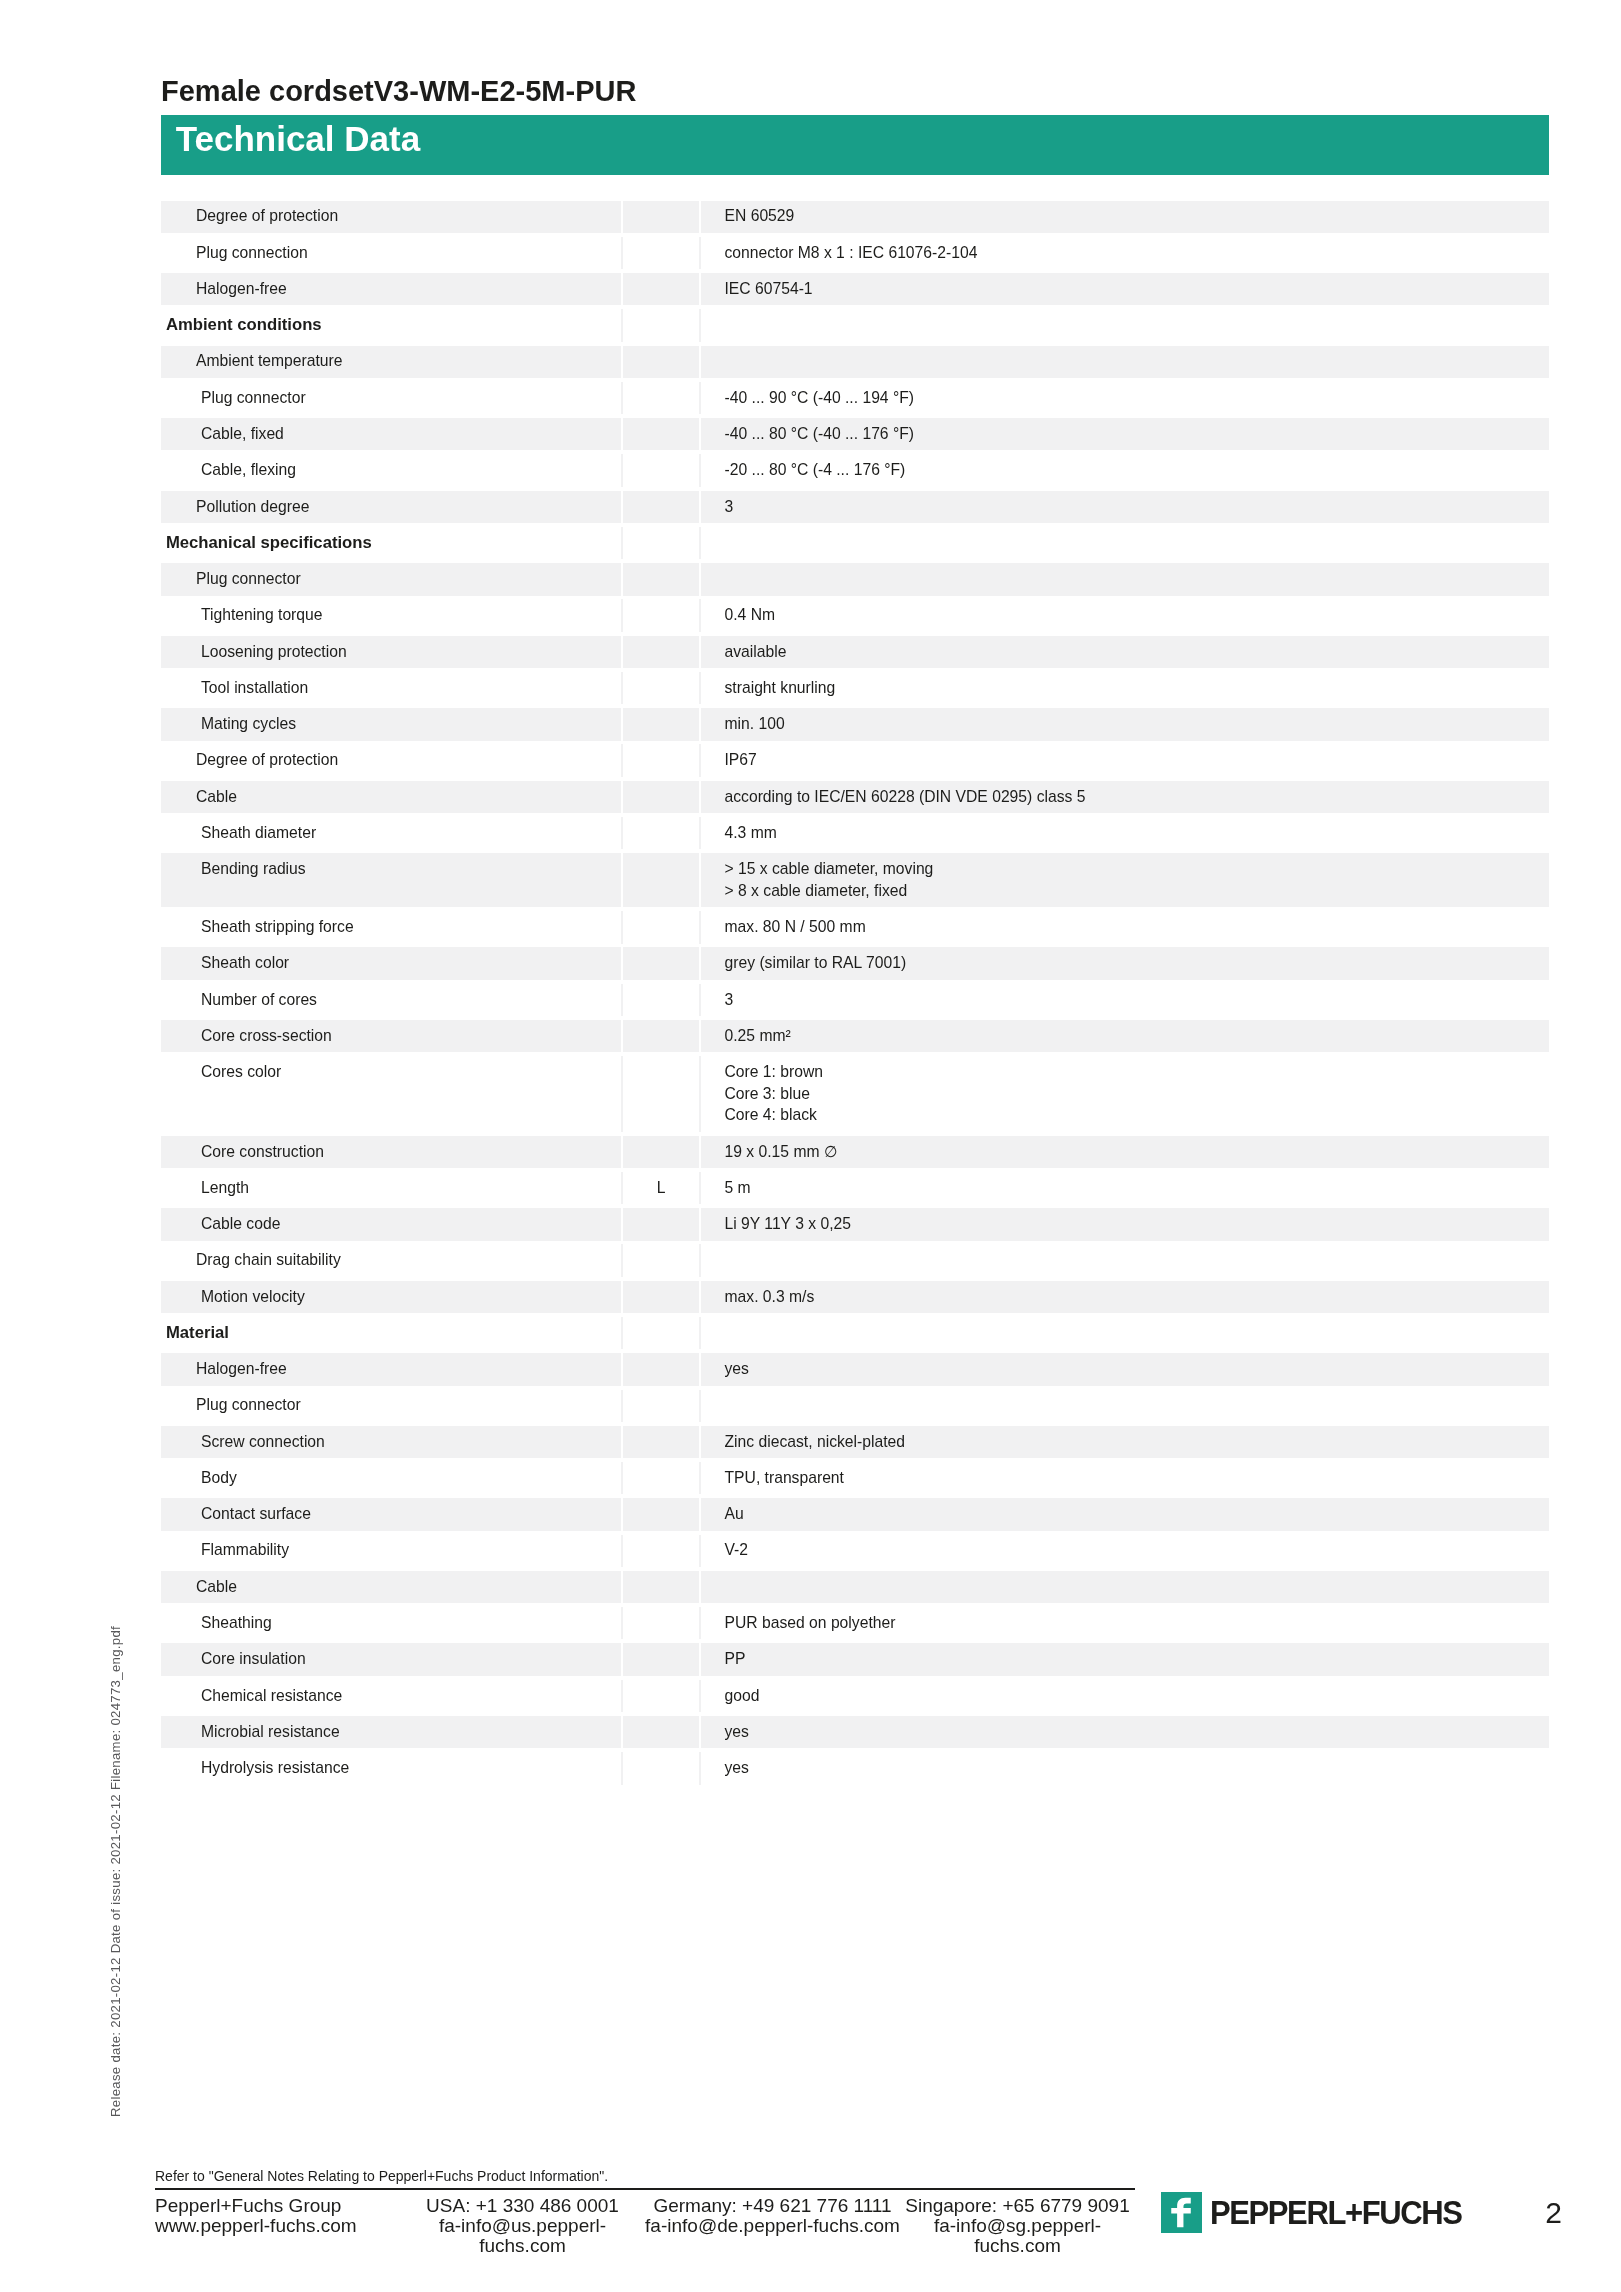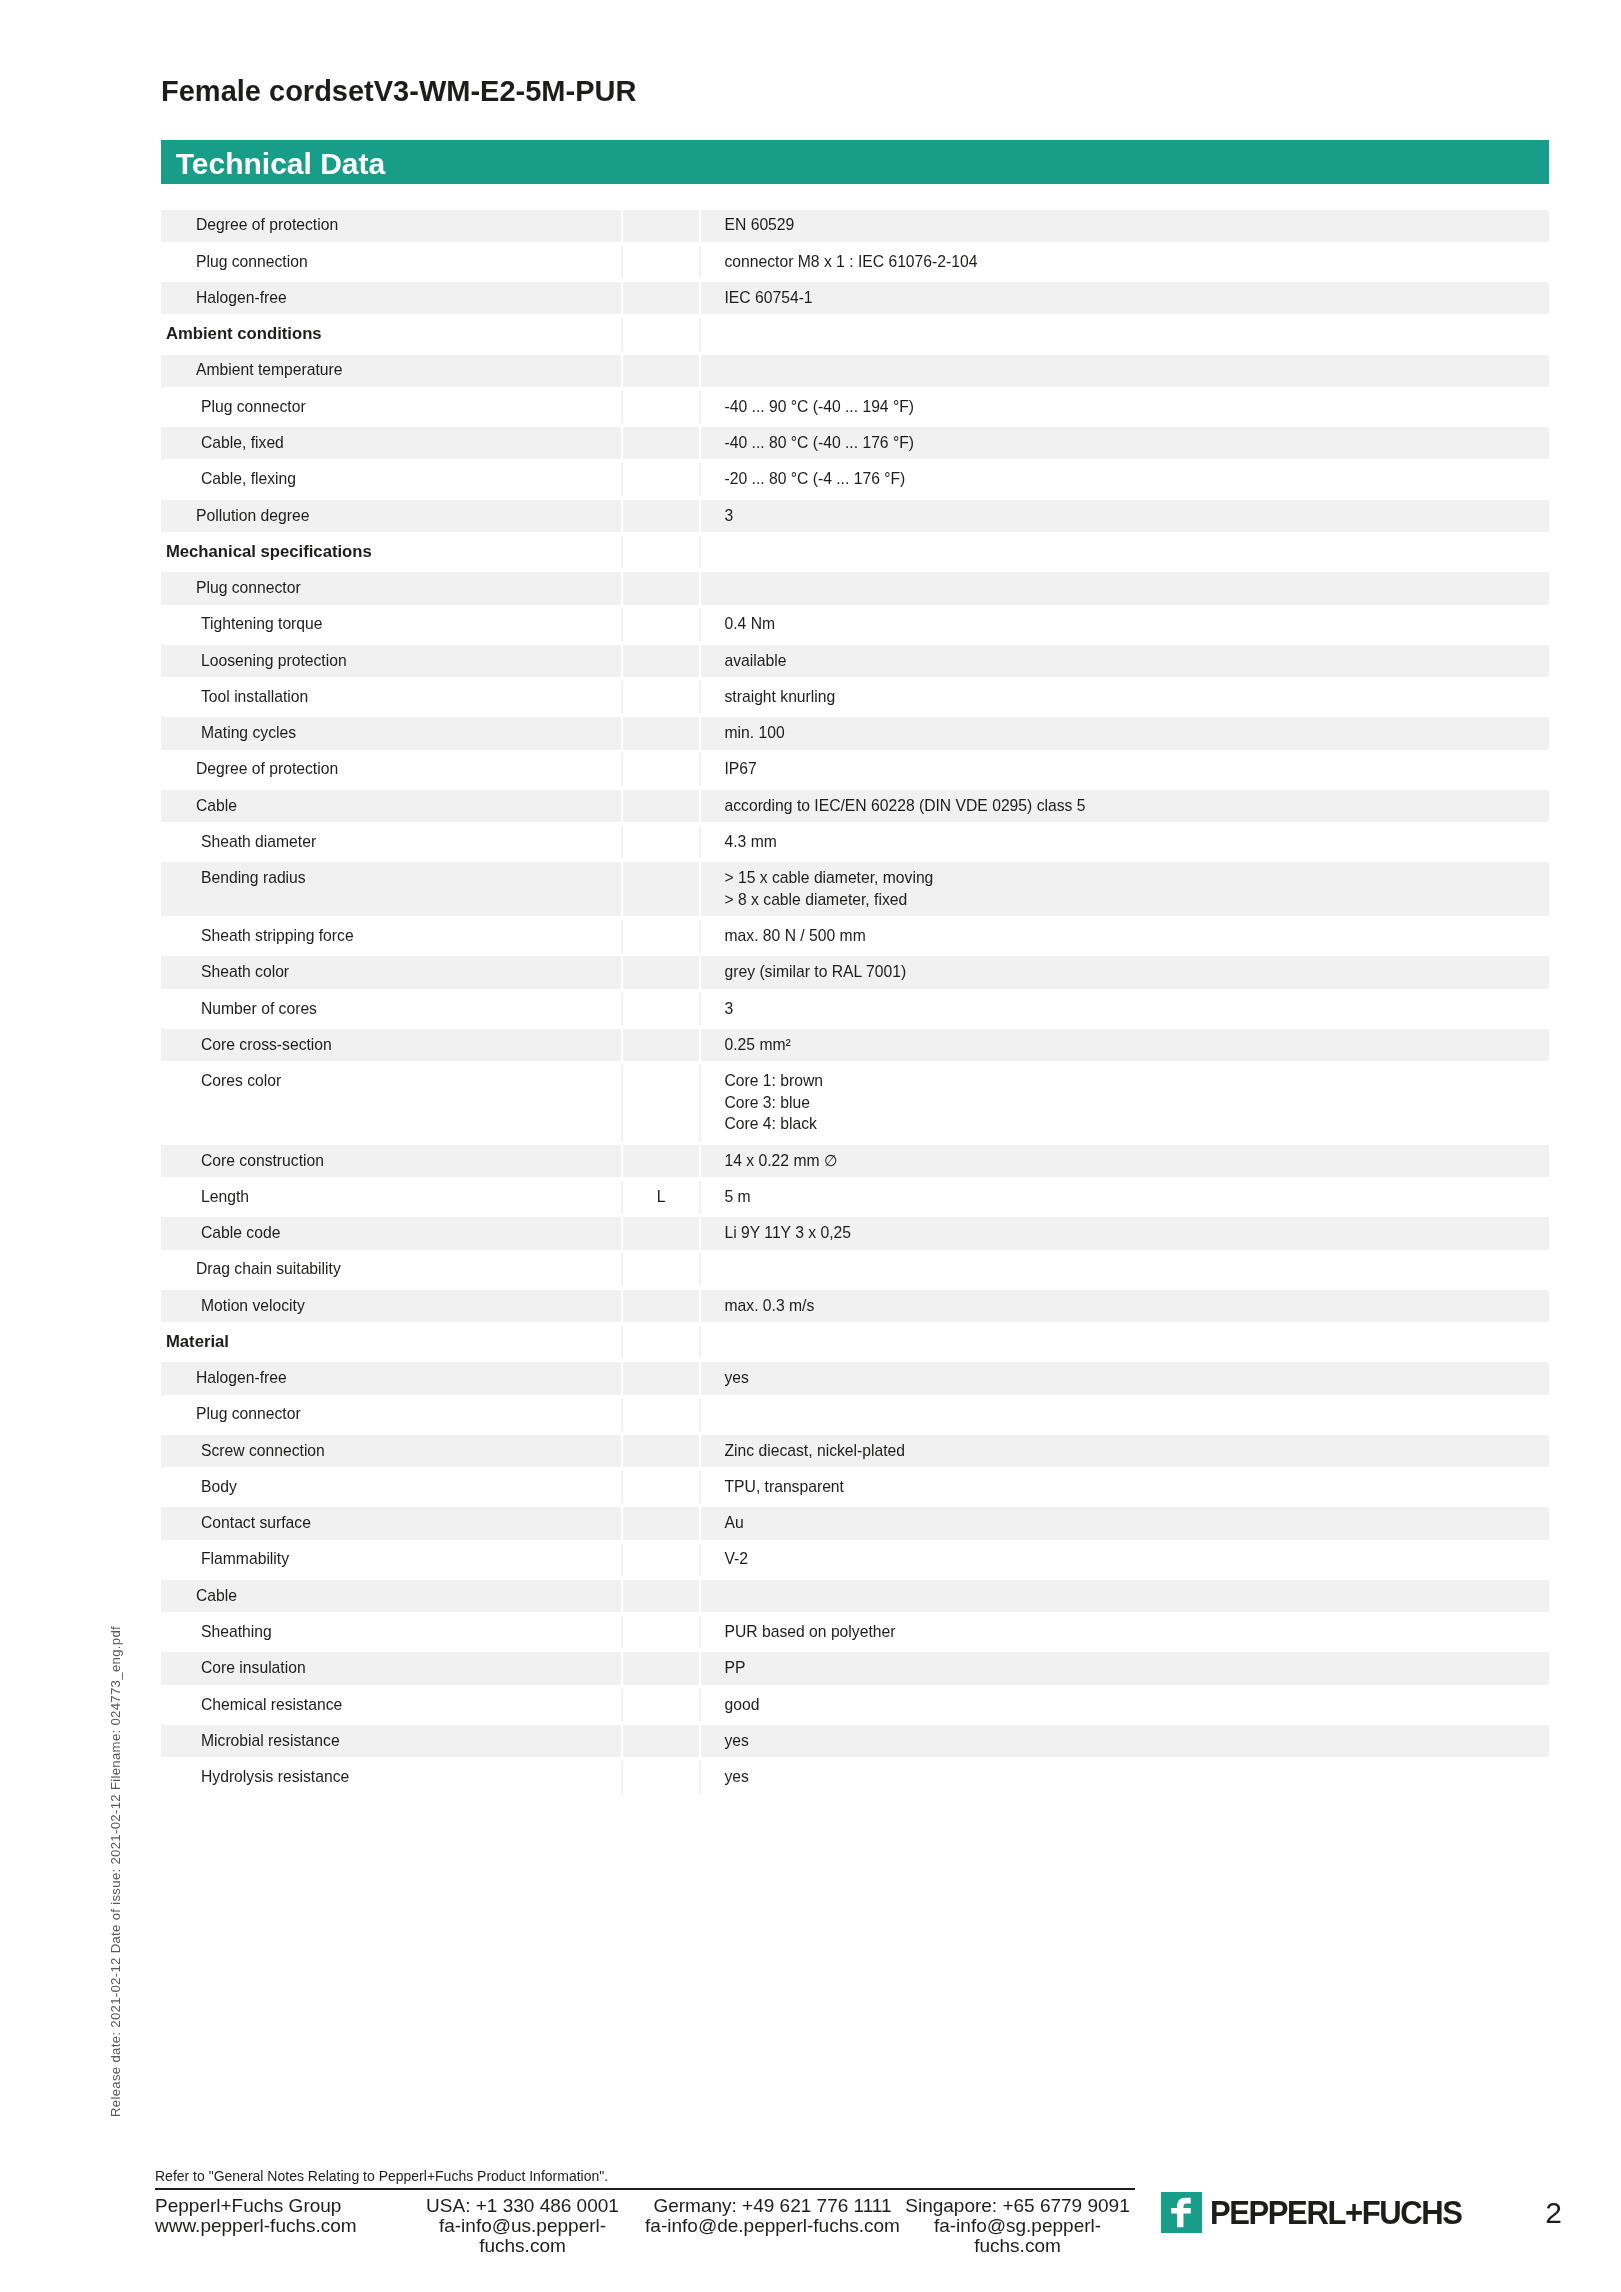--- a/index.html
+++ b/index.html
@@ -2,22 +2,22 @@
 <html style="--teal: #189e88;"><head>
 <meta charset="utf-8">
 <style>
   html,body{margin:0;padding:0;background:#ffffff;}
   body{
     width:1621px;height:2293px;position:relative;overflow:hidden;
     font-family:"Liberation Sans","DejaVu Sans",sans-serif;color:#1d1d1b;
   }
   .content{position:absolute;left:161px;top:0;width:1388px;}
   .header-row{display:flex;align-items:baseline;margin-top:74px;font-size:29px;line-height:35px;font-weight:bold;}
-  .section-bar{margin-top:31px;height:44px;background:var(--teal,#189e88);color:#fff;
-    font-size:30px;font-weight:bold;line-height:48px;padding-left:14.7px;box-sizing:border-box;}
+  .section-bar{margin-top:6px;height:60px;background:var(--teal,#189e88);color:#fff;
+    font-size:35px;font-weight:bold;line-height:48px;padding-left:14.7px;box-sizing:border-box;}
   .tech-table{margin-top:25.5px;}
   .row{display:flex;min-height:32px;margin-bottom:3.9px;font-size:15.7px;line-height:21.6px;}
   .row:nth-child(odd){background:#f1f1f2;}
   .cell{padding-top:4.9px;padding-bottom:5.9px;box-sizing:border-box;}
   .cell.label{width:460px;padding-left:35px;flex:none;}
   .row.lvl0 .cell.label{padding-left:4.9px;font-weight:bold;font-size:16.7px;}
   .row.lvl2 .cell.label{padding-left:40px;}
   .cell.symbol{width:78px;flex:none;border-left:2px solid #f1f1f2;text-align:center;}
   .cell.value{flex:1;border-left:2px solid #f1f1f2;padding-left:23.5px;}
   .row:nth-child(odd) .cell.symbol,
@@ -218,21 +218,21 @@
         <div class="cell value">
           <div>Core 1: brown</div>
           <div>Core 3: blue</div>
           <div>Core 4: black</div>
         </div>
       </div>
       <div class="row lvl2">
         <div class="cell label">Core construction</div>
         <div class="cell symbol"></div>
         <div class="cell value">
-          <div>14 x 0.22 mm ∅</div>
+          <div>19 x 0.15 mm ∅</div>
         </div>
       </div>
       <div class="row lvl2">
         <div class="cell label">Length</div>
         <div class="cell symbol">L</div>
         <div class="cell value">
           <div>5 m</div>
         </div>
       </div>
       <div class="row lvl2">

